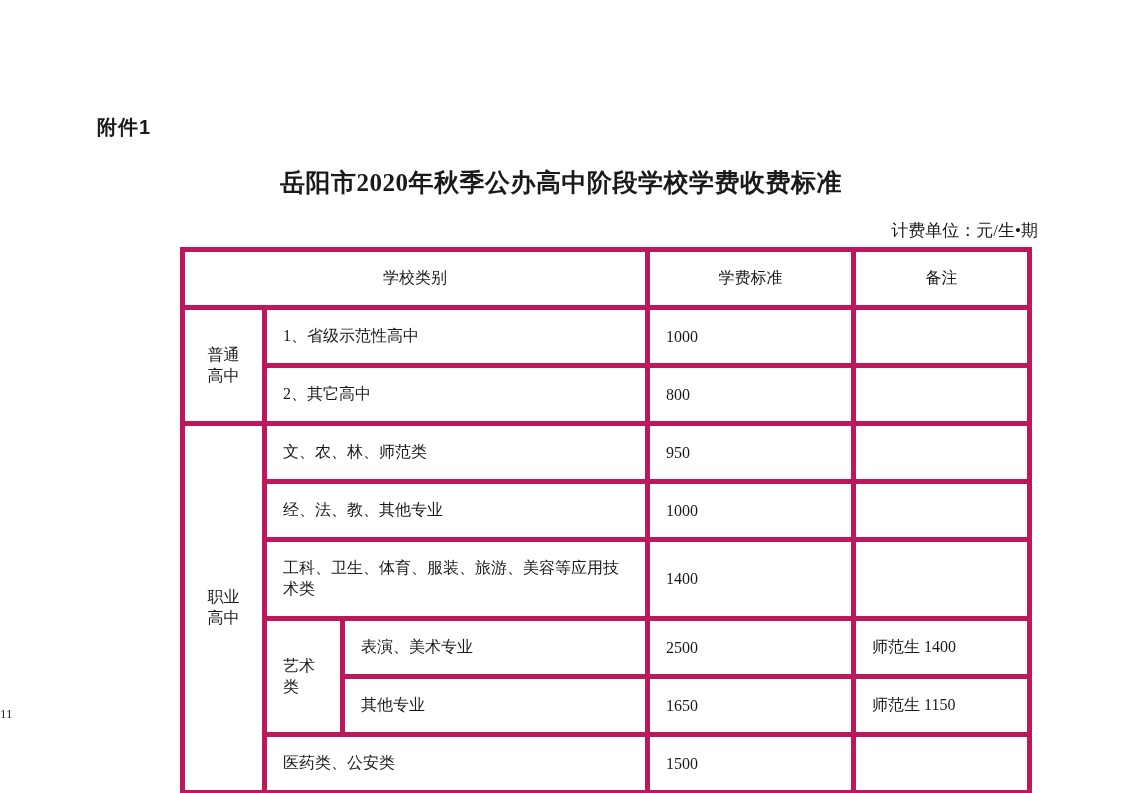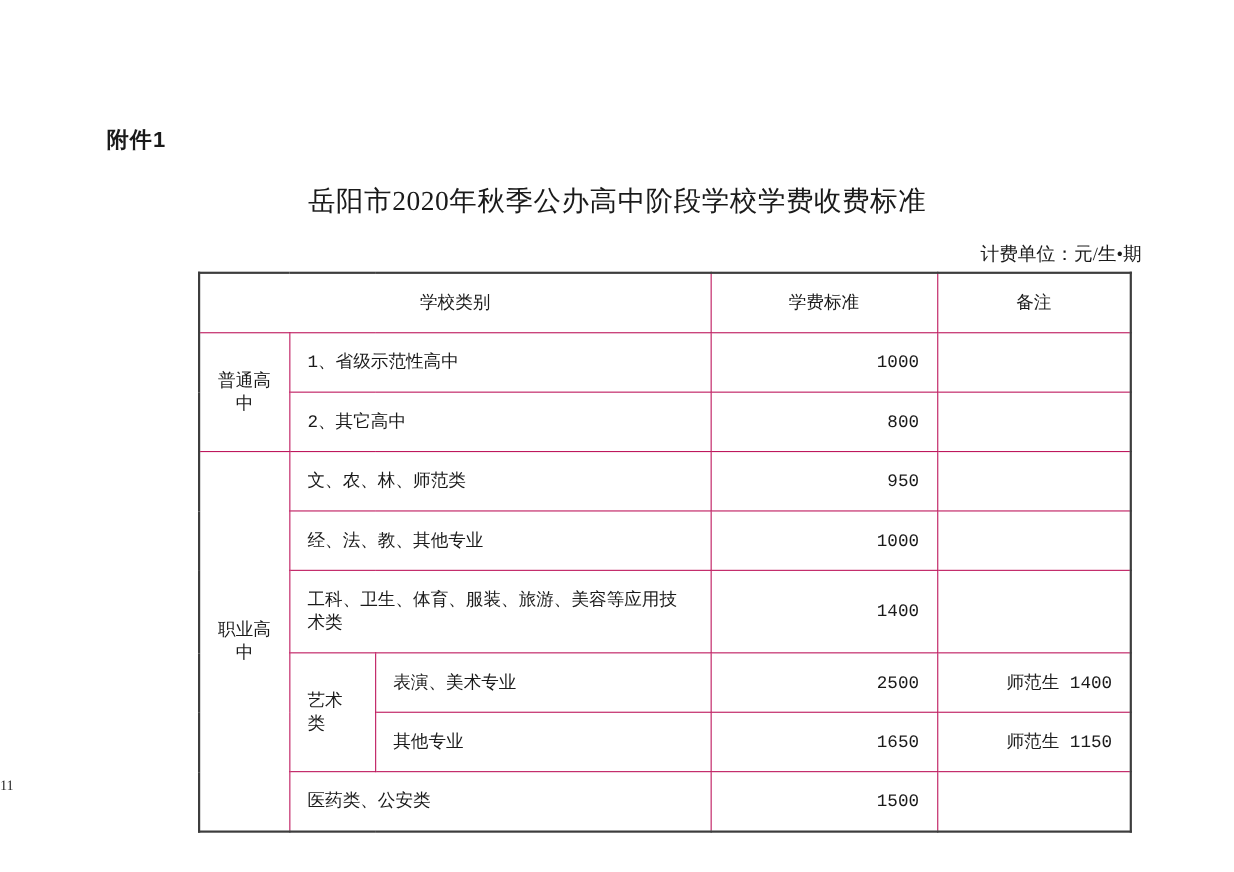--- a/index.html
+++ b/index.html
@@ -22,54 +22,53 @@
     font-size: 20px;
     letter-spacing: 1px;
   }
   #doc-title {
     position: absolute;
     left: 0;
     top: 166px;
     width: 100%;
     text-align: center;
     font-size: 25px;
-    font-weight: normal;
+    font-weight: bold;
     letter-spacing: 0.5px;
   }
   #billing-unit {
     position: absolute;
     right: 84px;
     top: 219px;
     font-size: 17px;
     margin-left: 44px;
   }
   table#fee-table {
     position: absolute;
     left: 180px;
     top: 247px;
     border-collapse: collapse;
     table-layout: fixed;
     width: 847px;
     font-size: 16px;
   }
   #fee-table th, #fee-table td {
-    border: 1px solid #be185d;
+    border: 5px solid #be185d;
     vertical-align: middle;
     font-weight: normal;
     padding: 16px;
-    font-family: Liberation Mono, monospace;
   }
   #fee-table { border: 2px solid #3d3d3d; }
   tr.rh45 { height: 45px; }
   tr.rh37 { height: 37px; }
   #fee-table th { text-align: center; }
   td.group-cell { text-align: center; }
   td.subgroup-cell { text-align: left; padding-left: 7px; }
   td.category-cell { text-align: left; padding-left: 12px; }
-  td.fee-cell, td.remark-cell { text-align: right; }
+  td.fee-cell, td.remark-cell { text-align: left; }
   #footnote {
     position: absolute;
     left: 97px;
     top: 629px;
     width: 936px;
     font-size: 16px;
     line-height: 27px;
     text-indent: 23px;
     text-align: justify;
   }

